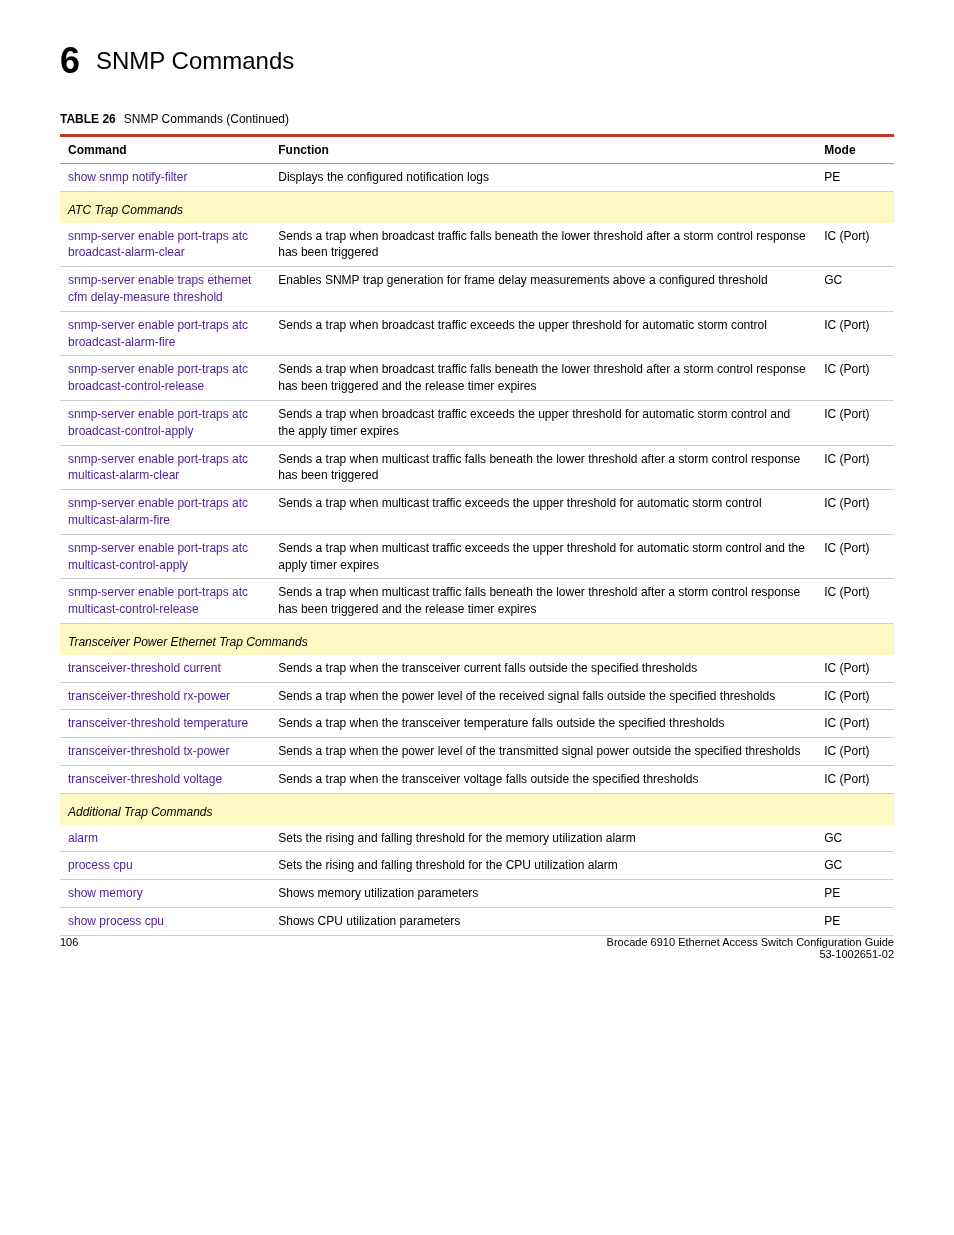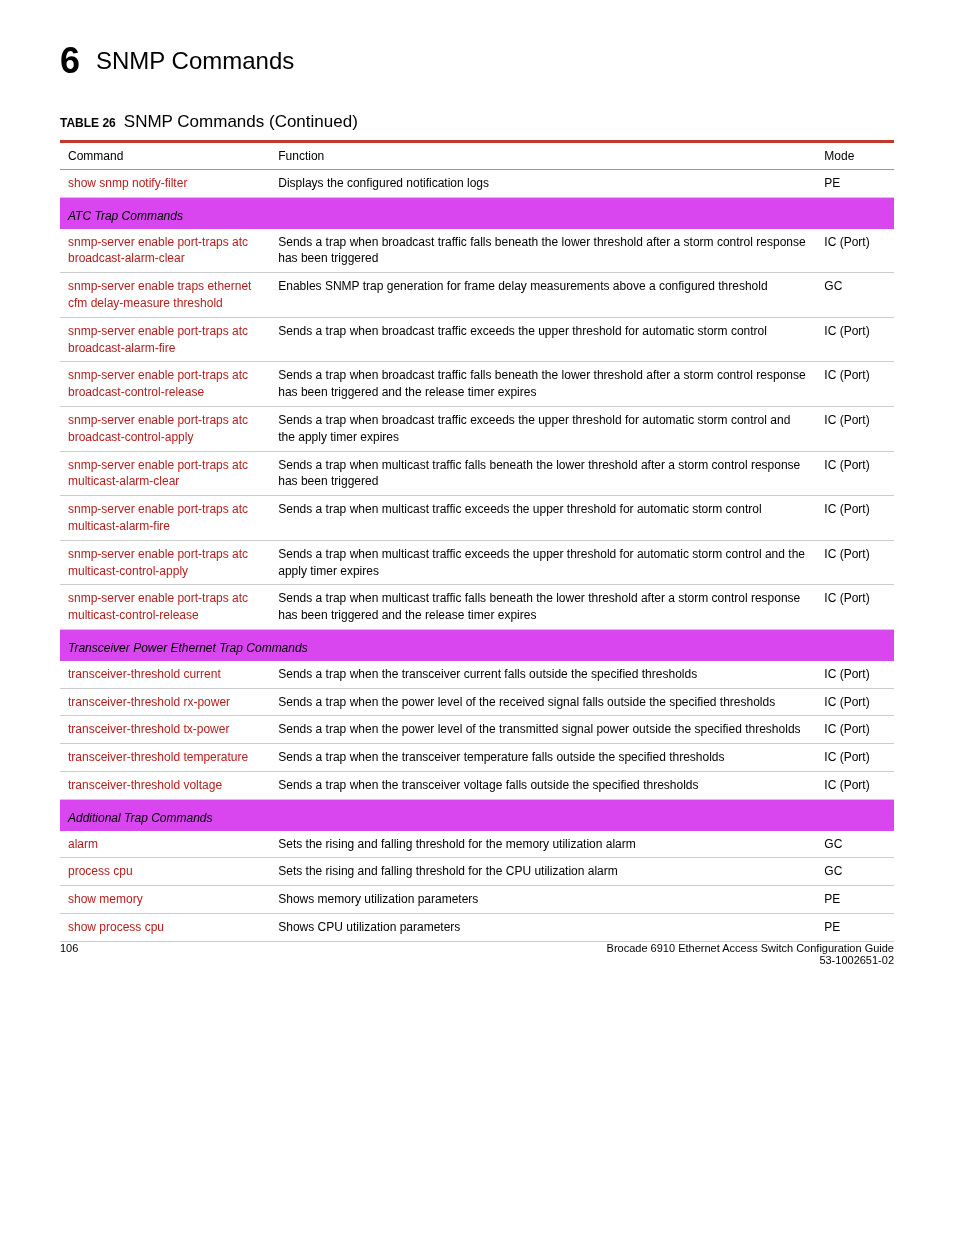--- a/index.html
+++ b/index.html
@@ -32,52 +32,52 @@
       display: flex;
       align-items: baseline;
       gap: 8px;
       margin-bottom: 8px;
     }
     .table-caption-label {
       font-weight: bold;
       font-size: 12px;
     }
     .table-caption-text {
-      font-size: 17px;
+      font-size: 12px;
     }
     table {
       width: 100%;
       border-collapse: collapse;
       font-size: 12px;
     }
     .top-border {
       border-top: 3px solid #c0392b;
     }
     .header-row th {
-      font-weight: normal;
+      font-weight: bold;
       font-size: 12px;
       padding: 6px 8px;
       text-align: left;
       border-bottom: 1px solid #999;
       background: #fff;
     }
     td {
       padding: 5px 8px;
       vertical-align: top;
       border-bottom: 1px solid #ccc;
       line-height: 1.4;
     }
     .cmd-link {
-      color: #b91c1c;
+      color: #4c1d95;
       text-decoration: none;
     }
     .section-row td {
       font-style: italic;
       font-weight: normal;
-      background: #d946ef;
+      background: #fef9c3;
       border-bottom: none;
       padding-top: 10px;
       padding-bottom: 4px;
       color: #000;
     }
     .col-command { width: 220px; }
     .col-function { width: 580px; }
     .col-mode { width: 80px; }
     .page-footer {
       display: flex;
@@ -171,27 +171,27 @@
         <td class="col-command"><a class="cmd-link" href="#">transceiver-threshold current</a></td>
         <td class="col-function">Sends a trap when the transceiver current falls outside the specified thresholds</td>
         <td class="col-mode">IC (Port)</td>
       </tr>
       <tr>
         <td class="col-command"><a class="cmd-link" href="#">transceiver-threshold rx-power</a></td>
         <td class="col-function">Sends a trap when the power level of the received signal falls outside the specified thresholds</td>
         <td class="col-mode">IC (Port)</td>
       </tr>
       <tr>
+        <td class="col-command"><a class="cmd-link" href="#">transceiver-threshold temperature</a></td>
+        <td class="col-function">Sends a trap when the transceiver temperature falls outside the specified thresholds</td>
+        <td class="col-mode">IC (Port)</td>
+      </tr>
+      <tr>
         <td class="col-command"><a class="cmd-link" href="#">transceiver-threshold tx-power</a></td>
         <td class="col-function">Sends a trap when the power level of the transmitted signal power outside the specified thresholds</td>
-        <td class="col-mode">IC (Port)</td>
-      </tr>
-      <tr>
-        <td class="col-command"><a class="cmd-link" href="#">transceiver-threshold temperature</a></td>
-        <td class="col-function">Sends a trap when the transceiver temperature falls outside the specified thresholds</td>
         <td class="col-mode">IC (Port)</td>
       </tr>
       <tr>
         <td class="col-command"><a class="cmd-link" href="#">transceiver-threshold voltage</a></td>
         <td class="col-function">Sends a trap when the transceiver voltage falls outside the specified thresholds</td>
         <td class="col-mode">IC (Port)</td>
       </tr>
       <tr class="section-row">
         <td colspan="3">Additional Trap Commands</td>
       </tr>

